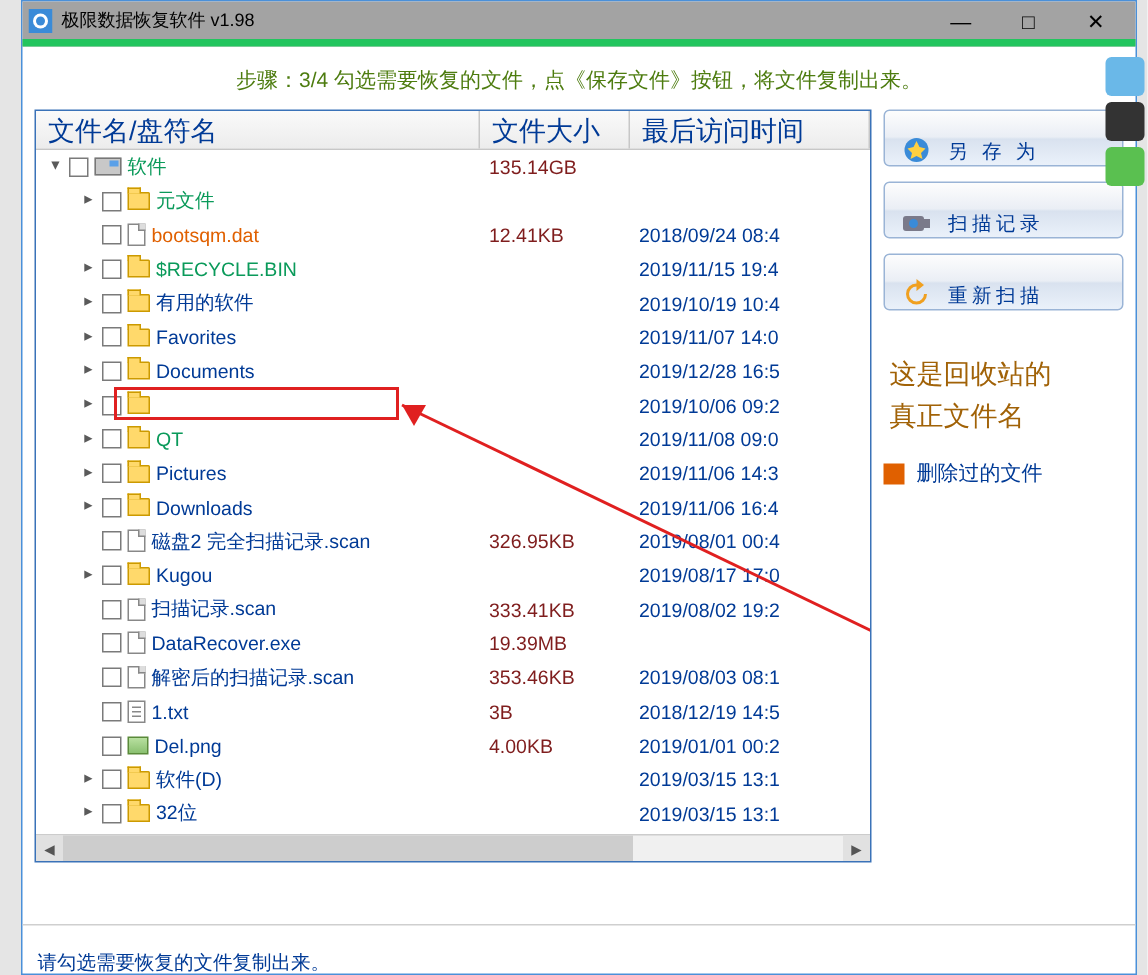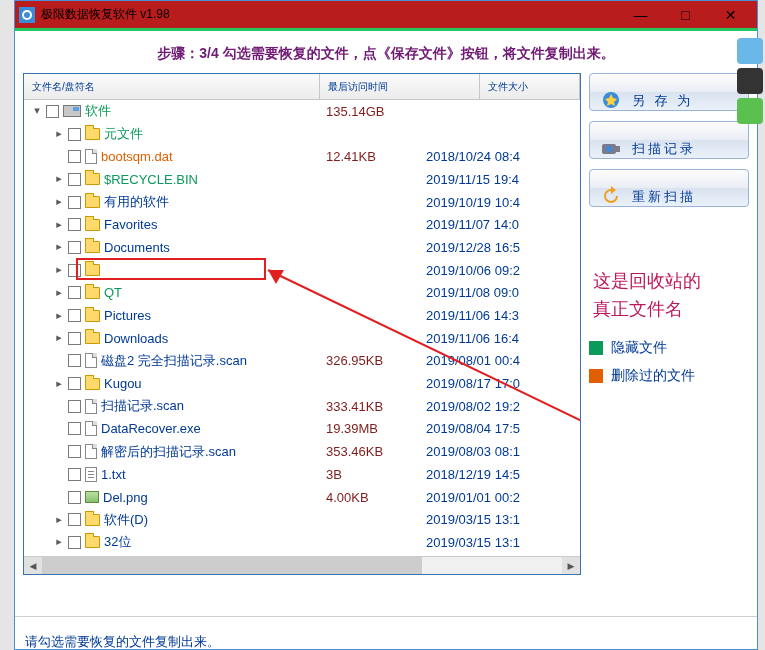--- a/index.html
+++ b/index.html
@@ -1,28 +1,28 @@
 <!DOCTYPE html>
 <html><head>
 <meta charset="utf-8">
 <style>
 *{box-sizing:border-box;margin:0;padding:0;font-family:"Microsoft YaHei",SimSun,sans-serif}
 body{background:#e5e5e5;width:765px;height:650px;overflow:hidden;position:relative}
 .window{position:absolute;left:14px;top:0;width:744px;height:650px;background:#fff;border:1px solid #4a90d9}
-.titlebar{height:30px;background:#b91c1c;display:flex;align-items:center;padding:0 4px;border-bottom:3px solid #22c55e}
+.titlebar{height:30px;background:#a3a3a3;display:flex;align-items:center;padding:0 4px;border-bottom:5px solid #22c55e}
 .titlebar .ico{width:16px;height:16px;margin-right:6px}
 .titlebar .title{flex:1;font-size:12px;color:#000}
 .titlebar .btns{display:flex}
 .titlebar .wbtn{width:45px;height:28px;display:flex;align-items:center;justify-content:center;font-size:14px;color:#000}
 .titlebar .wbtn.close{color:#000}
-.step{text-align:center;padding:14px 4px 10px;color:#701a75;font-size:14px;font-weight:700}
+.step{text-align:center;padding:14px 4px 10px;color:#4d7c0f;font-size:14px;font-weight:400}
 .body{display:flex;padding:0 4px 0 8px}
 .treewrap{width:558px;border:1px solid #3a72b8;height:502px;position:relative;overflow:hidden}
 .headrow{display:flex;height:26px;background:linear-gradient(#fafafa,#ececec);border-bottom:1px solid #c7c7c7}
-.headrow .hc{display:flex;align-items:center;padding-left:8px;font-size:10px;color:#003a96;border-right:1px solid #c7c7c7}
+.headrow .hc{display:flex;align-items:center;padding-left:8px;font-size:18px;color:#003a96;border-right:1px solid #c7c7c7}
 .hc1{width:296px}.hc2{width:100px}.hc3{flex:1}
 .rows{height:454px;overflow:hidden}
 .row{display:flex;align-items:center;height:22.7px;font-size:13px}
 .row .c1{width:296px;display:flex;align-items:center;padding-left:6px}
 .row .c2{width:100px;color:#7f1d1d;padding-left:6px}
 .row .c3{flex:1;color:#003a96;padding-left:6px}
 .tw{display:inline-block;width:14px;height:14px;text-align:center;line-height:12px;color:#5a5a5a;font-size:11px;margin-right:2px}
 .sp{display:inline-block}
 .cb{width:13px;height:13px;border:1px solid #7a7a7a;margin-right:4px;display:inline-block;background:#fff}
 .drv{width:18px;height:12px;background:#c8c8c8;border:1px solid #777;margin-right:4px;display:inline-block;position:relative}
@@ -38,21 +38,21 @@
 .nm.gr{color:#0a9a5a}.nm.or{color:#e06000}
 .hscroll{position:absolute;left:0;bottom:0;right:0;height:18px;background:#f0f0f0;border-top:1px solid #ccc;display:flex}
 .hscroll .ar{width:18px;height:17px;background:#e1e1e1;display:flex;align-items:center;justify-content:center;font-size:9px;color:#555}
 .hscroll .tr{flex:1;position:relative}
 .hscroll .th{position:absolute;left:0;top:0;width:380px;height:17px;background:#cdcdcd}
 .hi-box{position:absolute;border:2px solid #e02020;pointer-events:none}
 .arrow-line{position:absolute;pointer-events:none}
 .side{width:170px;padding-left:8px}
 .sbtn{width:160px;height:38px;margin-bottom:10px;border:1px solid #9ab4d6;border-radius:4px;background:linear-gradient(#fdfdfd 0%,#eaeef5 48%,#d9e2ef 52%,#eaf1fa 100%);display:flex;align-items:flex-end;padding-left:10px;font-size:13px;color:#003a96;letter-spacing:3px}
 .sbtn .bi{width:22px;height:20px;margin-right:10px;display:inline-block}
-.ann{margin-top:60px;color:#be185d;font-size:18px;line-height:28px;padding-left:4px}
+.ann{margin-top:28px;color:#a16207;font-size:18px;line-height:28px;padding-left:4px}
 .legend{margin-top:16px}
 .lg{display:flex;align-items:center;font-size:14px;color:#003a96;margin-bottom:10px}
 .sw{width:14px;height:14px;margin-right:8px}
 .footer{position:absolute;left:0;bottom:0;right:0;height:28px;padding:16px 10px;font-size:13px;color:#003a96;border-top:1px solid #cfcfcf}
 .dock{position:absolute;right:-1px;top:34px;width:32px}
 .dock .di{width:26px;height:26px;margin:4px auto;border-radius:4px}
 </style>
 </head>
 <body>
 
@@ -70,22 +70,22 @@
       <div class="wbtn close">✕</div>
     </div>
   </div>
 
   <div class="step">步骤：3/4 勾选需要恢复的文件，点《保存文件》按钮，将文件复制出来。</div>
 
   <div class="body">
     <div class="treewrap">
       <div class="headrow">
         <div class="hc hc1">文件名/盘符名</div>
+        <div class="hc hc2">文件大小</div>
         <div class="hc hc3">最后访问时间</div>
-        <div class="hc hc2">文件大小</div>
       </div>
       <div class="rows" id="rows">
           <div class="row">
             <div class="c1">
               <span class="sp" style="width: 0px;"></span>
               <span class="tw">▾</span>
               <span class="cb"></span>
               <span class="drv"></span>
               <span class="nm gr">软件</span>
             </div>
@@ -105,21 +105,21 @@
           </div>
           <div class="row">
             <div class="c1">
               <span class="sp" style="width: 22px;"></span>
               <span class="tw"></span>
               <span class="cb"></span>
               <span class="fil"></span>
               <span class="nm or">bootsqm.dat</span>
             </div>
             <div class="c2">12.41KB</div>
-            <div class="c3">2018/10/24 08:4</div>
+            <div class="c3">2018/09/24 08:4</div>
           </div>
           <div class="row">
             <div class="c1">
               <span class="sp" style="width: 22px;"></span>
               <span class="tw">▸</span>
               <span class="cb"></span>
               <span class="fld"></span>
               <span class="nm gr">$RECYCLE.BIN</span>
             </div>
             <div class="c2"></div>
@@ -236,21 +236,20 @@
           </div>
           <div class="row">
             <div class="c1">
               <span class="sp" style="width: 22px;"></span>
               <span class="tw"></span>
               <span class="cb"></span>
               <span class="fil"></span>
               <span class="nm ">DataRecover.exe</span>
             </div>
             <div class="c2">19.39MB</div>
-            <div class="c3">2019/08/04 17:5</div>
           </div>
           <div class="row">
             <div class="c1">
               <span class="sp" style="width: 22px;"></span>
               <span class="tw"></span>
               <span class="cb"></span>
               <span class="fil"></span>
               <span class="nm ">解密后的扫描记录.scan</span>
             </div>
             <div class="c2">353.46KB</div>
@@ -338,24 +337,20 @@
         <span>重新扫描</span>
       </div>
 
       <div class="ann">
         <div>这是回收站的</div>
         <div>真正文件名</div>
       </div>
 
       <div class="legend">
         <div class="lg">
-            <span class="sw" id="sw1" style="background: rgb(10, 154, 90);"></span>
-            <span>隐藏文件</span>
-          </div>
-        <div class="lg">
             <span class="sw" id="sw2" style="background: rgb(224, 96, 0);"></span>
             <span>删除过的文件</span>
           </div>
       </div>
     </div>
   </div>
 
   <div class="footer">请勾选需要恢复的文件复制出来。</div>
 </div>
 

